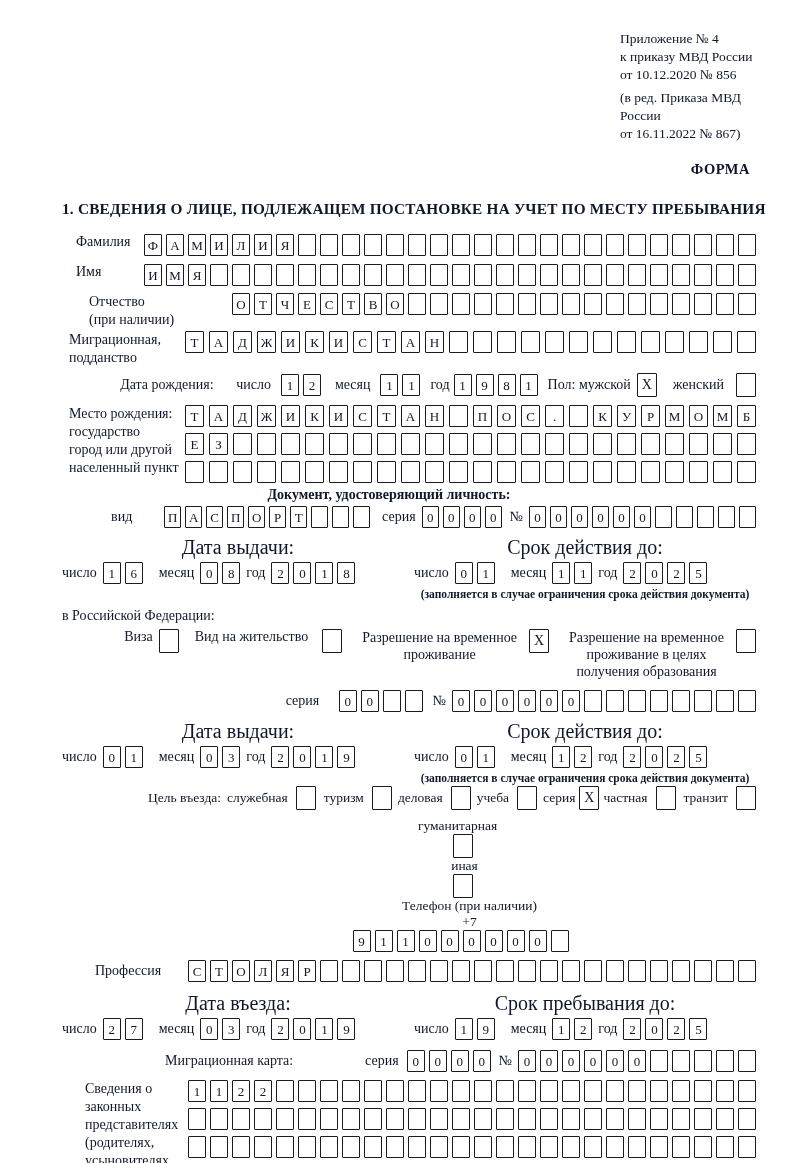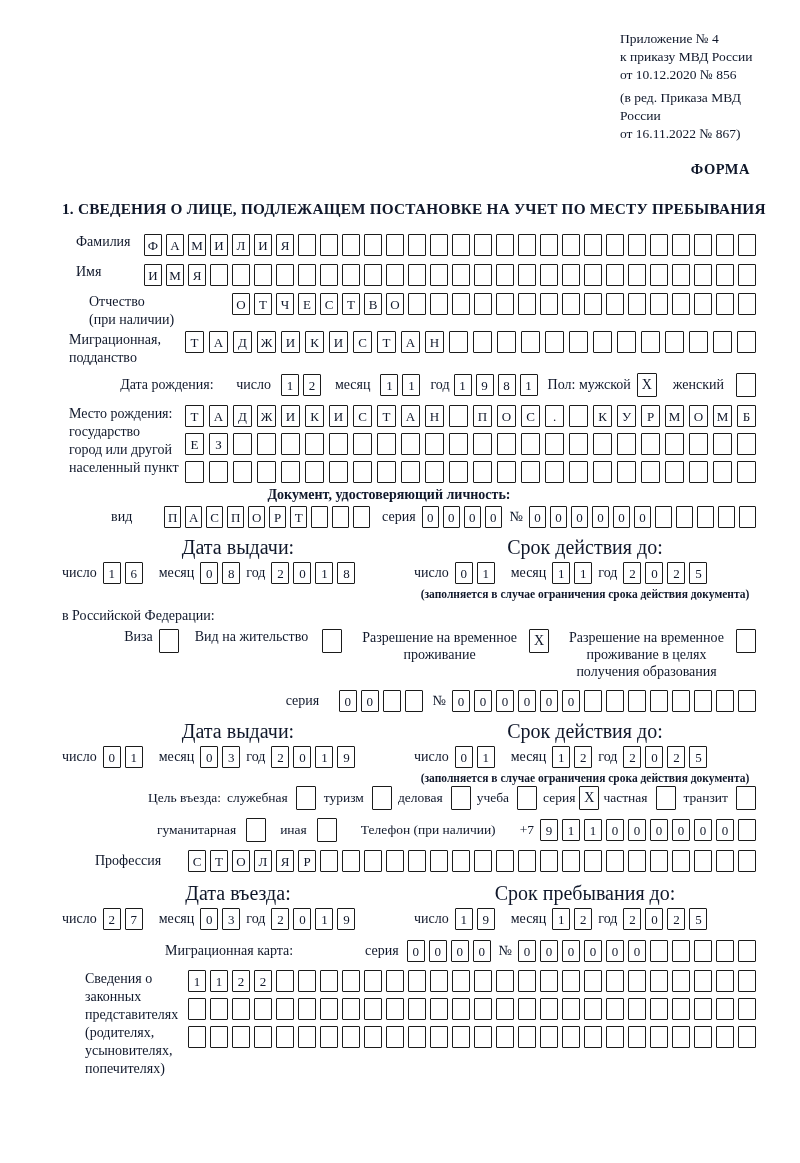--- a/index.html
+++ b/index.html
@@ -560,21 +560,21 @@
       <span class="lbl ml4">частная</span>
       <span class="cells box ml8">
           <span class="cell"></span>
         </span>
       <span class="lbl ml8">транзит</span>
       <span class="cells box ml8">
           <span class="cell"></span>
         </span>
     </div>
 
-    <div class="row vc mb8 goal" style="margin-left:97px;">
+    <div class="row vc mb8 goal" style="margin-left:97px;flex-direction:column;">
       <span class="lbl">гуманитарная</span>
       <span class="cells box ml10">
           <span class="cell"></span>
         </span>
       <span class="lbl ml14">иная</span>
       <span class="cells box ml10">
           <span class="cell"></span>
         </span>
       <span class="lbl ml24">Телефон (при наличии)</span>
       <span class="lbl ml24">+7</span>

